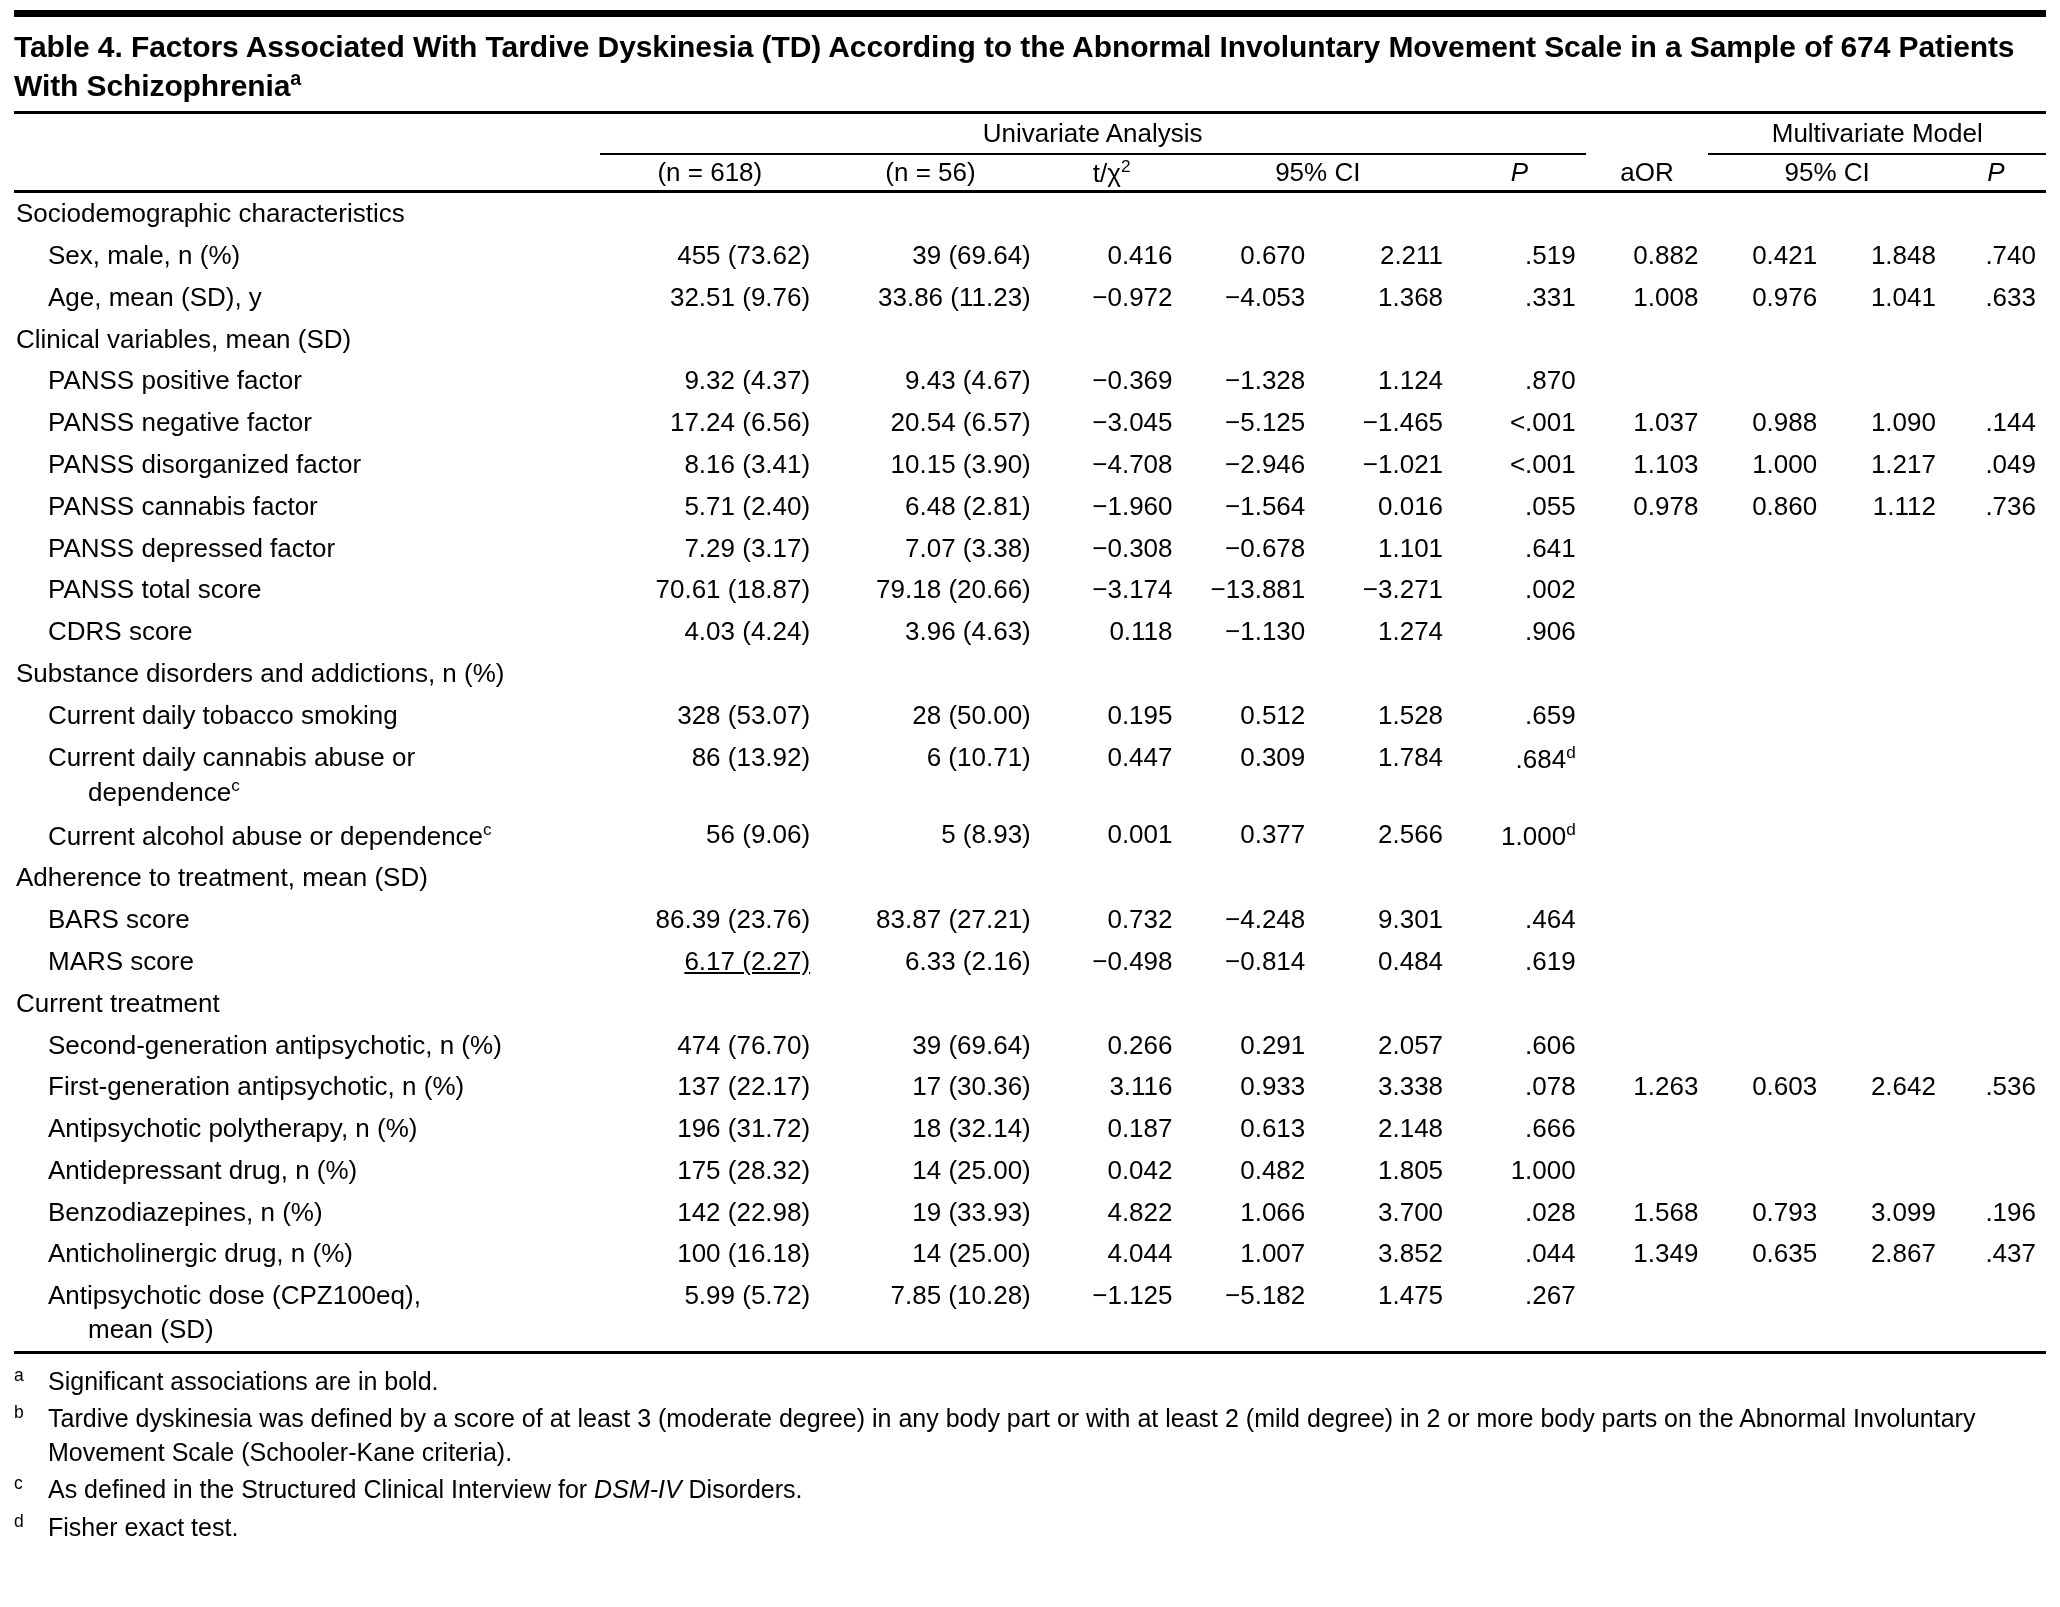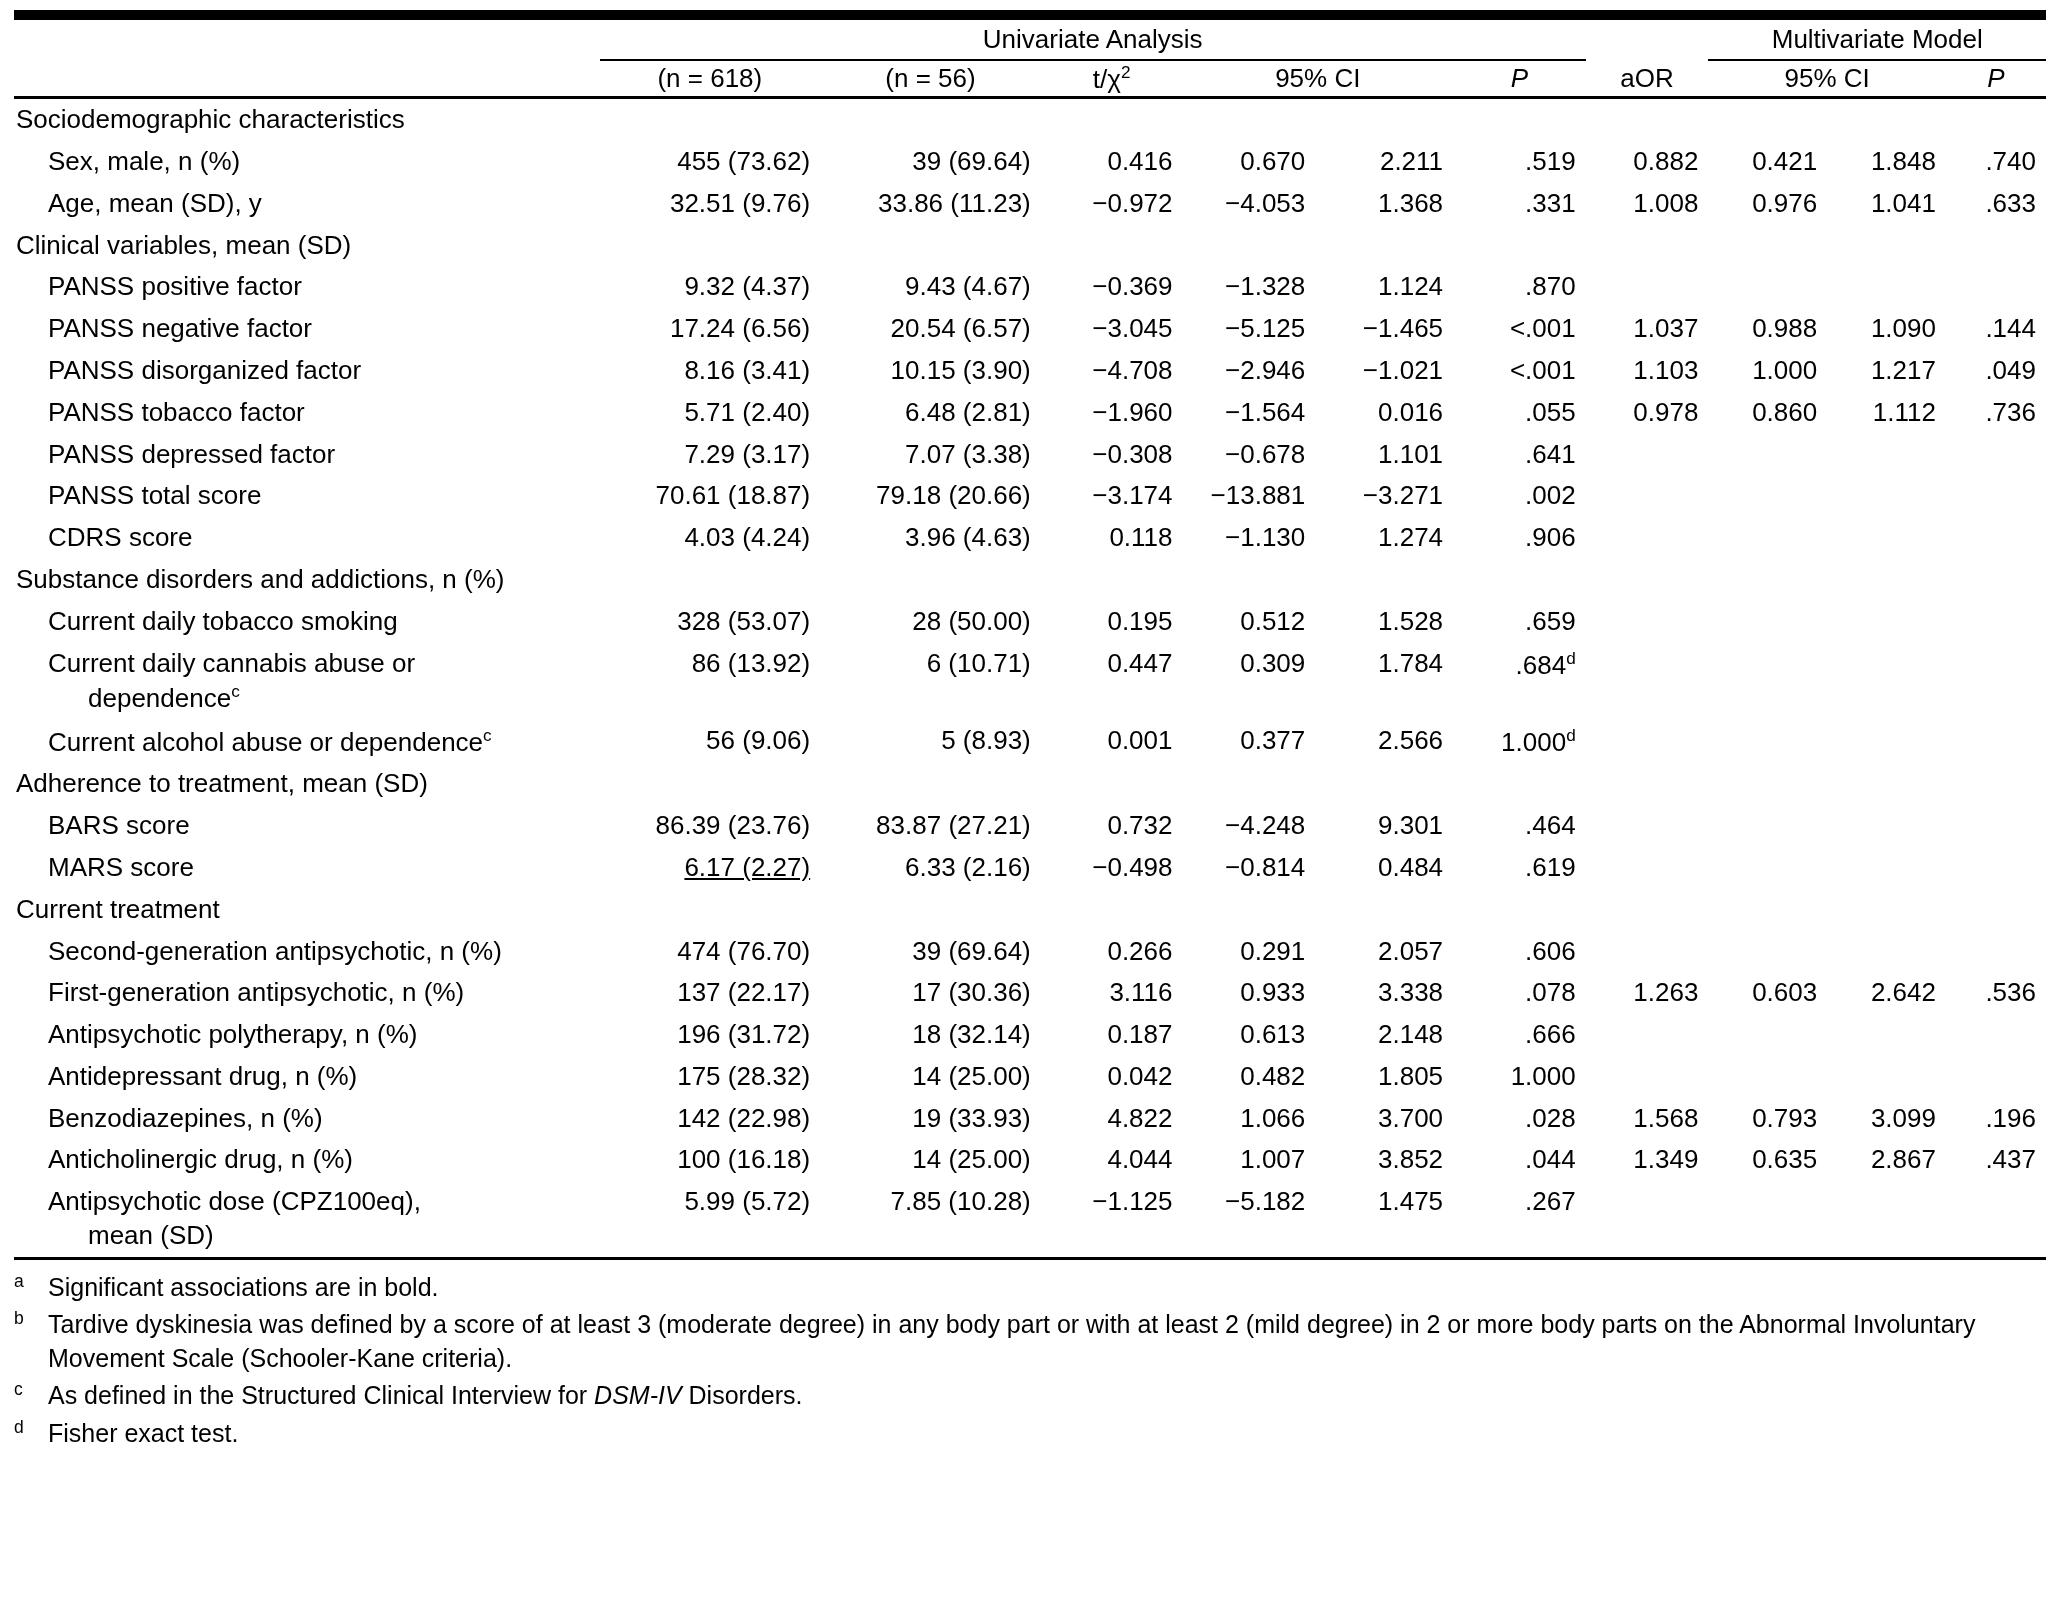--- a/index.html
+++ b/index.html
@@ -85,20 +85,21 @@
   sup.ft { font-size: 0.66em; vertical-align: super; }
   .chi-sup { font-size: 0.66em; vertical-align: super; }
 </style>
 </head>
 <body>
 
 <div class="page">
 
   <div class="rule-top"></div>
 
+  <div class="title"><span>Table 4. Factors Associated With Tardive Dyskinesia (TD) According to the Abnormal Involuntary Movement Scale in a Sample of 674 Patients With Schizophrenia</span><sup>a</sup></div>
 
   <table class="tbl">
     <colgroup>
       <col style="width:610px">
       <col style="width:235px">
       <col style="width:235px">
       <col style="width:155px">
       <col style="width:140px">
       <col style="width:150px">
       <col style="width:145px">
@@ -220,21 +221,21 @@
           <td class="num cellpad b" style="vertical-align: top;">−4.708</td>
           <td class="num cellpad b" style="vertical-align: top;">−2.946</td>
           <td class="num cellpad b" style="vertical-align: top;">−1.021</td>
           <td class="num cellpad b" style="vertical-align: top;">&lt;.001</td>
           <td class="num cellpad b" style="vertical-align: top;">1.103</td>
           <td class="num cellpad b" style="vertical-align: top;">1.000</td>
           <td class="num cellpad b" style="vertical-align: top;">1.217</td>
           <td class="num cellpad b" style="vertical-align: top;">.049</td>
         </tr>
         <tr>
-          <td class="lbl ind cellpad" style="white-space: nowrap;">PANSS tobacco factor</td>
+          <td class="lbl ind cellpad" style="white-space: nowrap;">PANSS cannabis factor</td>
           <td class="num cellpad" style="vertical-align: top;">5.71  (2.40)</td>
           <td class="num cellpad" style="vertical-align: top;">6.48  (2.81)</td>
           <td class="num cellpad" style="vertical-align: top;">−1.960</td>
           <td class="num cellpad" style="vertical-align: top;">−1.564</td>
           <td class="num cellpad" style="vertical-align: top;">0.016</td>
           <td class="num cellpad" style="vertical-align: top;">.055</td>
           <td class="num cellpad" style="vertical-align: top;">0.978</td>
           <td class="num cellpad" style="vertical-align: top;">0.860</td>
           <td class="num cellpad" style="vertical-align: top;">1.112</td>
           <td class="num cellpad" style="vertical-align: top;">.736</td>

